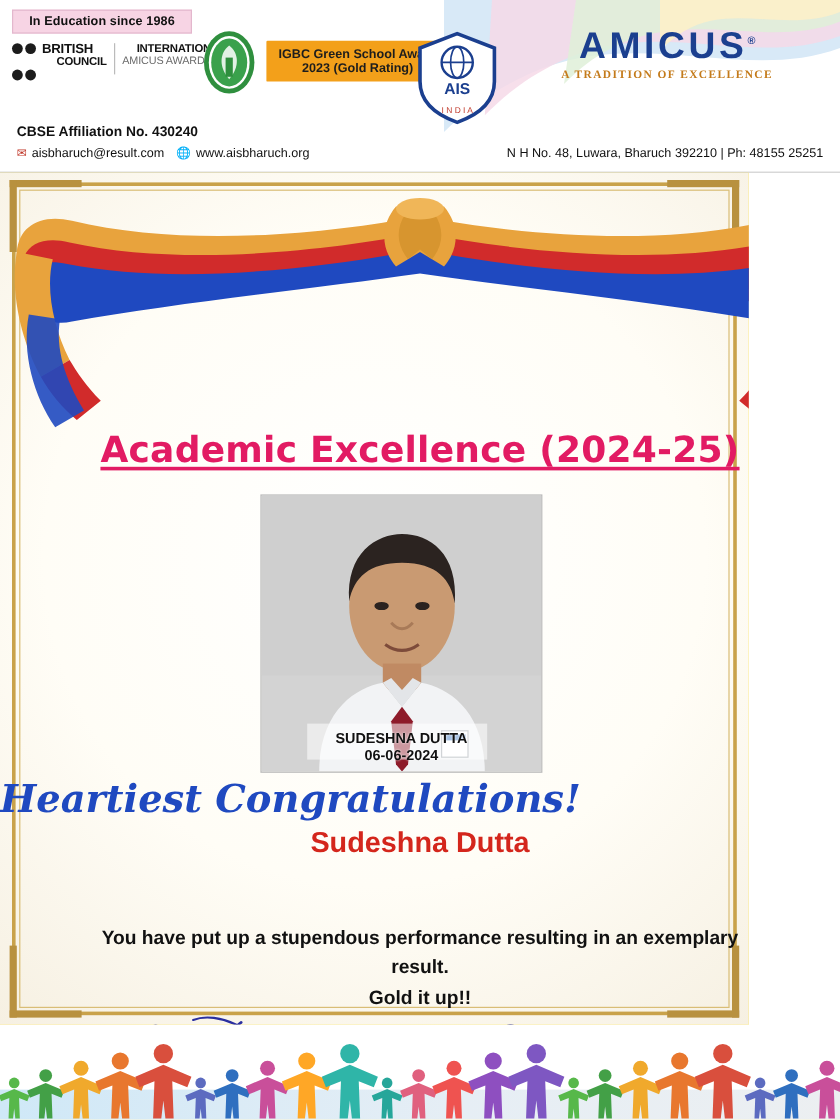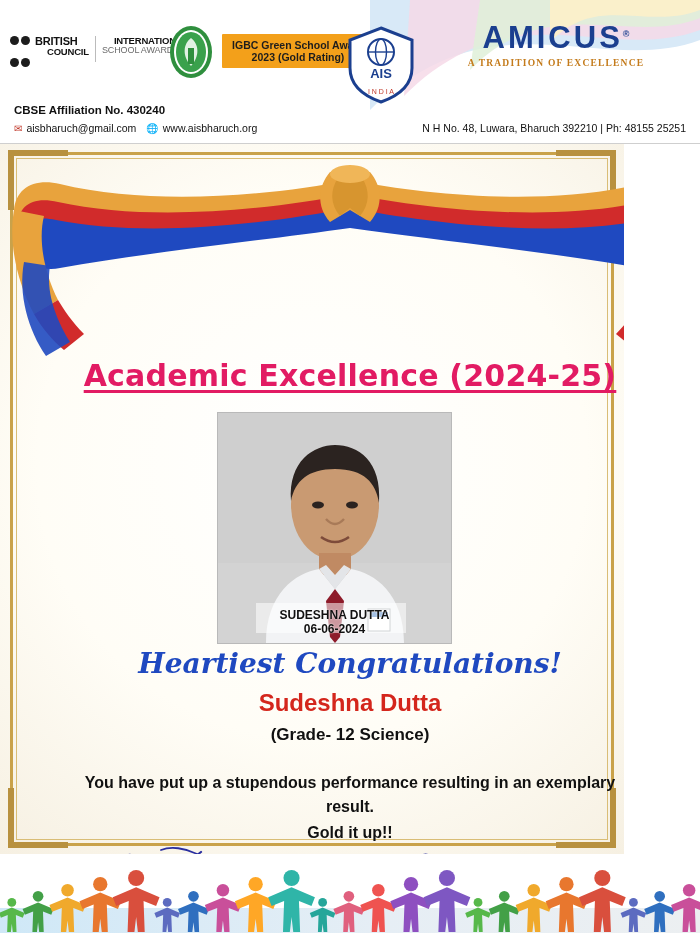--- a/index.html
+++ b/index.html
@@ -135,22 +135,22 @@
     background:linear-gradient(#cfcfcf,#dcdcdc);
     border:1px solid #b9b9b9;
     overflow:hidden;
   }
   .photo-caption{
     position:absolute;left:0;right:0;bottom:6px;text-align:center;
     font-size:12px;font-weight:bold;color:#111;line-height:1.15;
     text-shadow:0 0 2px #fff;
   }
   .congrats{
-    position:absolute;top:503px;left:0;width:700px;text-align:center;
-    font-size:28px;font-style:italic;font-weight:bold;color:#1f49c0;
+    position:absolute;top:503px;left:0;width:700px;
+    font-size:32px;font-style:italic;font-weight:bold;color:#1f49c0;
     font-family:"DejaVu Serif", serif;
   }
   .student-name{
     position:absolute;top:545px;left:0;width:700px;text-align:center;
     font-size:24px;font-weight:bold;color:#d4261c;
   }
   .grade{
     position:absolute;top:581px;left:0;width:700px;text-align:center;
     font-size:17px;font-weight:bold;color:#111;
   }
@@ -184,36 +184,37 @@
   <div class="header-swoosh">
     <svg width="330" height="110" viewBox="0 0 330 110">
       <path d="M0,0 H330 V40 C250,70 160,20 70,62 C40,76 18,92 0,110 Z" fill="#d8e9f7"></path>
       <path d="M40,0 H330 V30 C255,58 175,12 95,52 C70,64 52,78 34,96 Z" fill="#f6d9e8" opacity="0.85"></path>
       <path d="M110,0 H330 V18 C270,42 205,6 140,40 C124,48 112,58 100,70 Z" fill="#dff0d8" opacity="0.85"></path>
       <path d="M180,0 H330 V10 C285,28 240,2 200,26 C192,31 186,36 180,42 Z" fill="#fdf0c9" opacity="0.9"></path>
     </svg>
   </div>
 
   <div class="hdr-left">
+    <div class="edu-since">In Education since 1986</div>
 
     <div class="bc-logo">
       <span class="bc-dots">
           <i></i>
           <i></i>
           <i></i>
           <i></i>
         </span>
       <span class="bc-text">
         <div class="l1">BRITISH</div>
         <div class="l2">COUNCIL</div>
       </span>
       <span style="border-left:1px solid #bbb;height:26px;margin:0 6px;"></span>
       <span class="bc-text">
         <div class="l2">INTERNATIONAL</div>
-        <div class="l3">SCHOOL AWARD</div>
+        <div class="l3">AMICUS AWARD</div>
       </span>
     </div>
   </div>
 
   <svg class="igbc-seal" viewBox="0 0 46 56">
     <ellipse cx="23" cy="28" rx="21" ry="26" fill="#2f8f3e"></ellipse>
     <ellipse cx="23" cy="28" rx="17" ry="22" fill="#ffffff"></ellipse>
     <ellipse cx="23" cy="28" rx="15" ry="20" fill="#3aa14c"></ellipse>
     <path d="M23 14 C15 20 14 32 23 42 C32 32 31 20 23 14 Z" fill="#ffffff" opacity="0.85"></path>
     <rect x="20" y="24" width="6" height="16" fill="#2f8f3e"></rect>
@@ -234,21 +235,21 @@
       <text x="35" y="68" font-size="7" fill="#c0392b" text-anchor="middle" font-family="Liberation Sans, sans-serif">I N D I A</text>
     </svg>
     <div class="amicus-name"><span>AMICUS</span><sup>®</sup></div>
     <div class="amicus-tag">A TRADITION OF EXCELLENCE</div>
   </div>
 
   <div class="cbse-line">CBSE Affiliation No. 430240</div>
 
   <div class="contact-line">
     <span class="mail-ic">✉</span>
-    <span>aisbharuch@gmail.com</span>
+    <span>aisbharuch@result.com</span>
     <span class="glb-ic">🌐</span>
     <span>www.aisbharuch.org</span>
   </div>
 
   <div class="addr-line">N H No. 48, Luwara, Bharuch 392210  |  Ph: 48155 25251</div>
 </div>
 
 <div class="cert">
   <div class="cert-bg"></div>
   <div class="cert-border-outer"></div>
@@ -310,21 +311,20 @@
       <rect x="38" y="190" width="150" height="30" fill="#ffffff" opacity="0.55"></rect>
     </svg>
     <div class="photo-caption">
       <div>SUDESHNA DUTTA</div>
       <div>06-06-2024</div>
     </div>
   </div>
 
   <div class="congrats">Heartiest Congratulations!</div>
   <div class="student-name">Sudeshna Dutta</div>
-  <div class="grade">(Grade- 12 Science)</div>
   <div class="body-text">You have put up a stupendous performance resulting in an exemplary result.</div>
   <div class="keep-it-up">Gold it up!!</div>
 
   <div class="sign-left">
     <div class="sig-mark">
       <svg width="110" height="42" viewBox="0 0 110 42">
         <path d="M8 34 C18 10 26 6 30 16 C34 26 24 38 22 28 C20 16 34 8 44 14 C54 20 44 34 42 26 C40 16 54 10 66 16 C78 22 86 16 96 8" stroke="#2a2fa0" stroke-width="2.2" fill="none" stroke-linecap="round"></path>
         <path d="M56 6 C66 2 80 4 92 10" stroke="#2a2fa0" stroke-width="1.8" fill="none" stroke-linecap="round"></path>
       </svg>
     </div>

